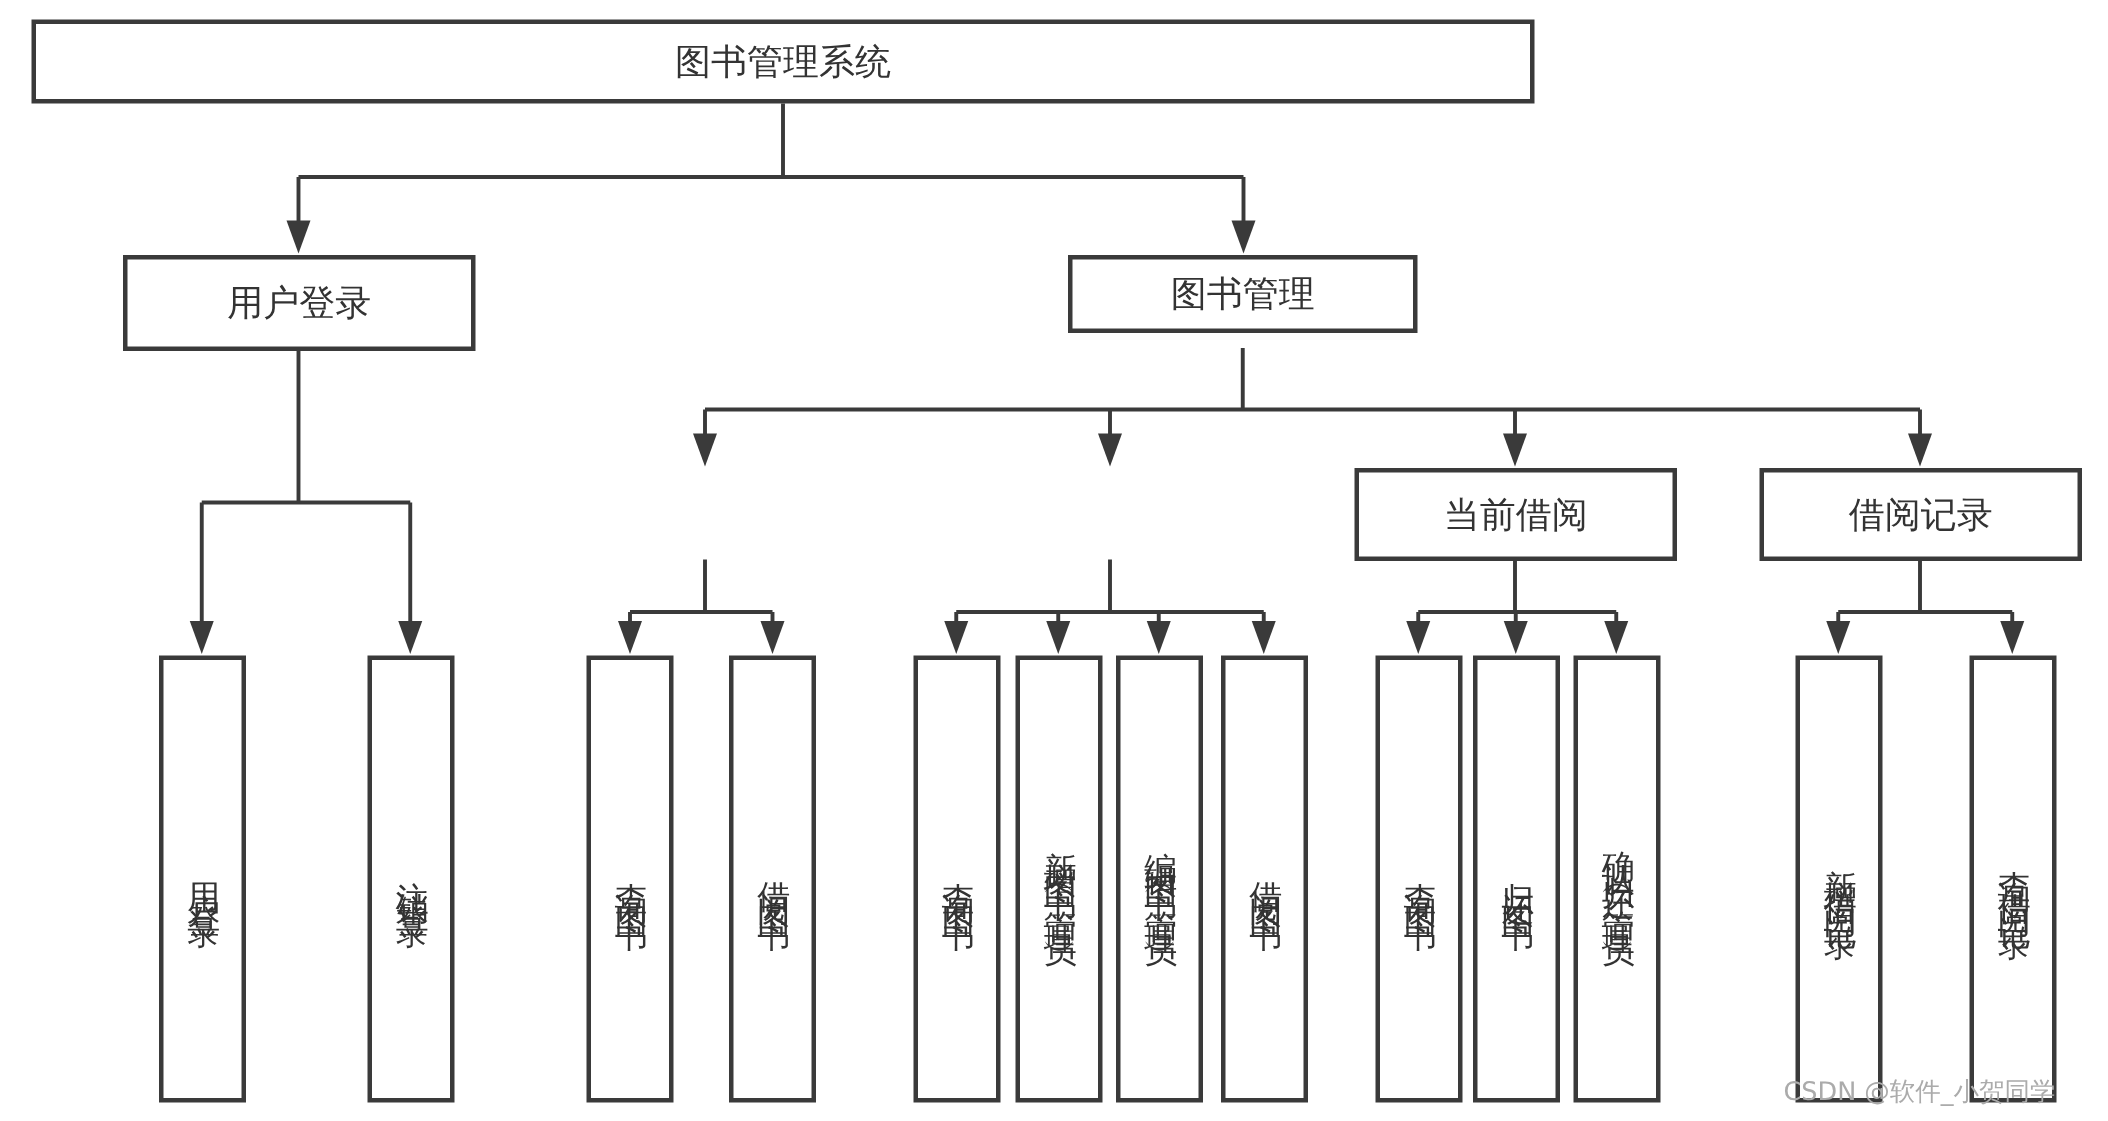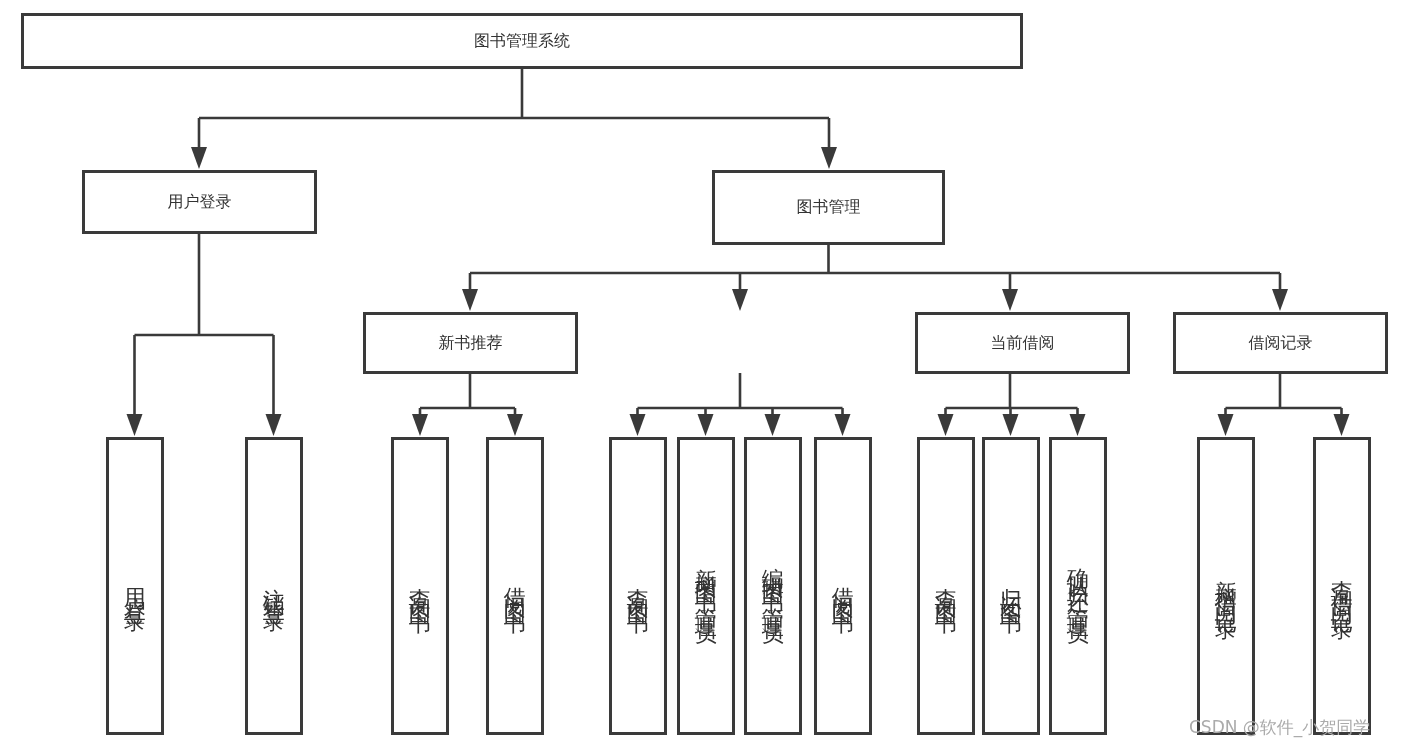--- a/index.html
+++ b/index.html
@@ -19,38 +19,38 @@
   .wires{position:absolute;left:0;top:0;width:1405px;height:747px;}
   .wire{stroke:var(--line);stroke-width:2.6;fill:none;}
   .arrow{fill:var(--line);stroke:none;}
   .hbox,.vbox{
     position:absolute;
     background:var(--box_bg);
     border:3px solid var(--line);
     display:flex;align-items:center;justify-content:center;
     color:var(--text);
   }
-  .hbox{font-size:16px;}
+  .hbox{font-size:24px;}
   .vbox{font-size:22px;}
   .vbox > span{
     writing-mode:vertical-rl;
     text-orientation:upright;
     letter-spacing:8px;
     line-height:1.25;
   }
   
   .n-root{left:21px;top:13px;width:1002px;height:56px;}
   
   .n-user-login{left:82px;top:170px;width:235px;height:64px;}
-  .n-book-mgmt{left:712px;top:170px;width:233px;height:75px;}
+  .n-book-mgmt{left:712px;top:170px;width:233px;height:52px;}
   
   .n-l3{top:312px;width:215px;height:62px;}
   .n-new-book-rec{left:363px;}
   .n-book-borrow{left:633px;}
-  .n-current-borrow{left:903px;margin-left:12px;}
+  .n-current-borrow{left:903px;}
   .n-borrow-records{left:1173px;}
   
   .leaf{top:437px;width:58px;height:298px;}
   .l-a1{left:106px;}  .l-a2{left:245px;}
   .l-b1{left:391px;}  .l-b2{left:486px;}
   .l-c1{left:609px;}  .l-c2{left:677px;}  .l-c3{left:744px;}  .l-c4{left:814px;}
   .l-d1{left:917px;}  .l-d2{left:982px;}  .l-d3{left:1049px;}
   .l-e1{left:1197px;} .l-e2{left:1313px;}
   .watermark{
     position:absolute;left:1189px;top:716px;
@@ -110,23 +110,20 @@
     <span>图书管理系统</span>
   </div>
 
   <div class="hbox n-user-login">
     <span>用户登录</span>
   </div>
   <div class="hbox n-book-mgmt">
     <span>图书管理</span>
   </div>
 
-  <div class="hbox n-l3 n-new-book-rec">
-    <span>新书推荐</span>
-  </div>
   <div class="hbox n-l3 n-current-borrow">
     <span>当前借阅</span>
   </div>
   <div class="hbox n-l3 n-borrow-records">
     <span>借阅记录</span>
   </div>
 
   <div class="vbox leaf l-a1">
     <span>用户登录</span>
   </div>

